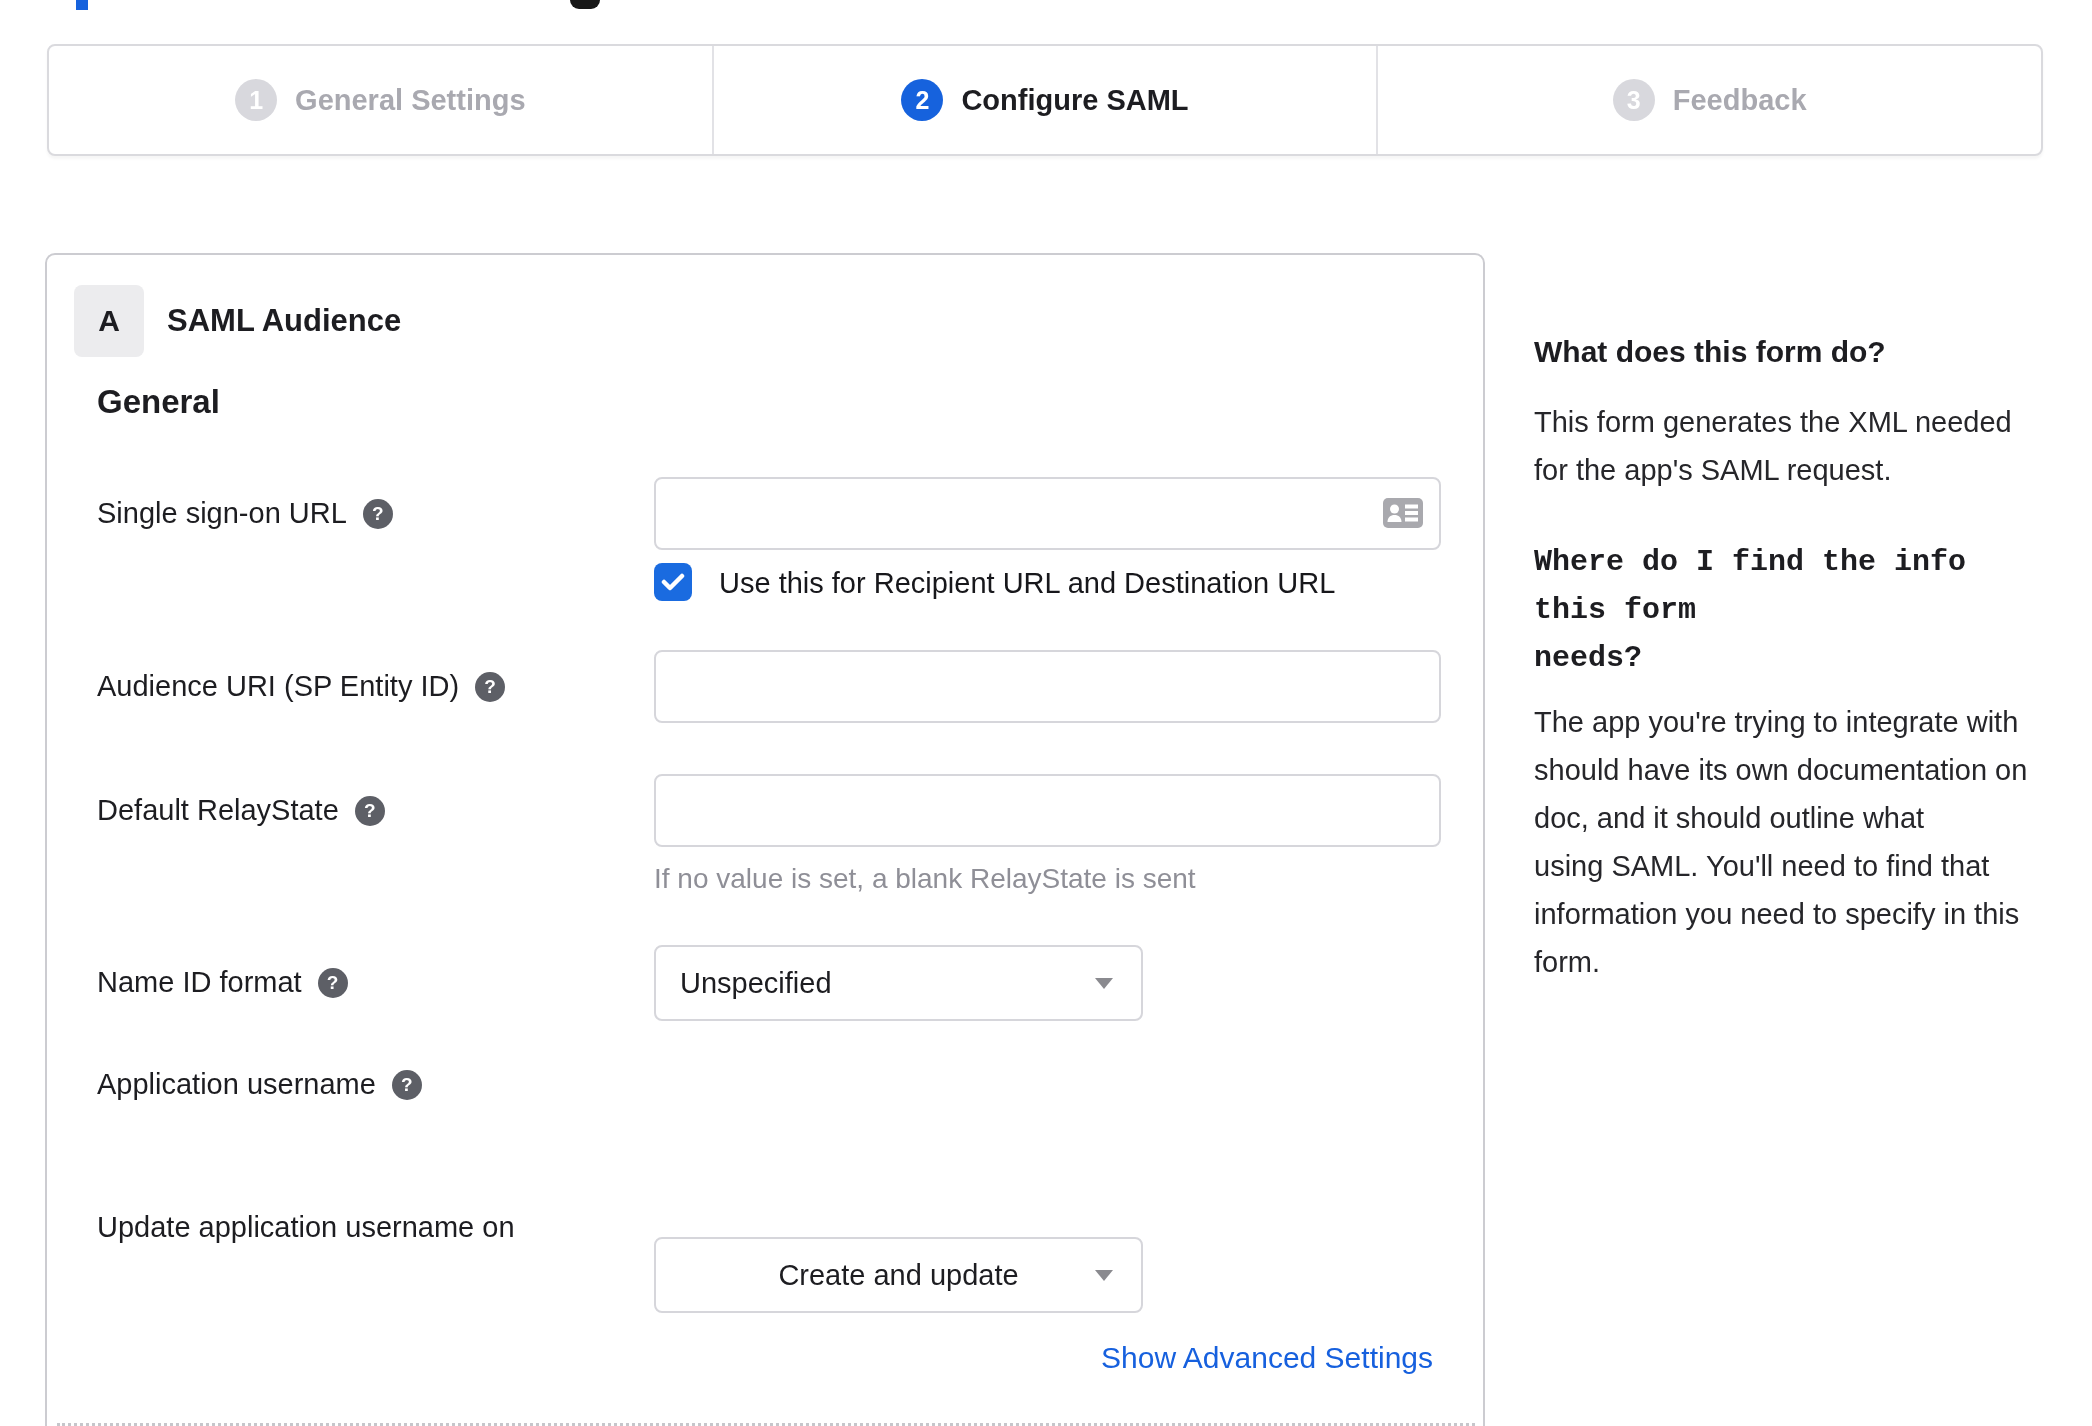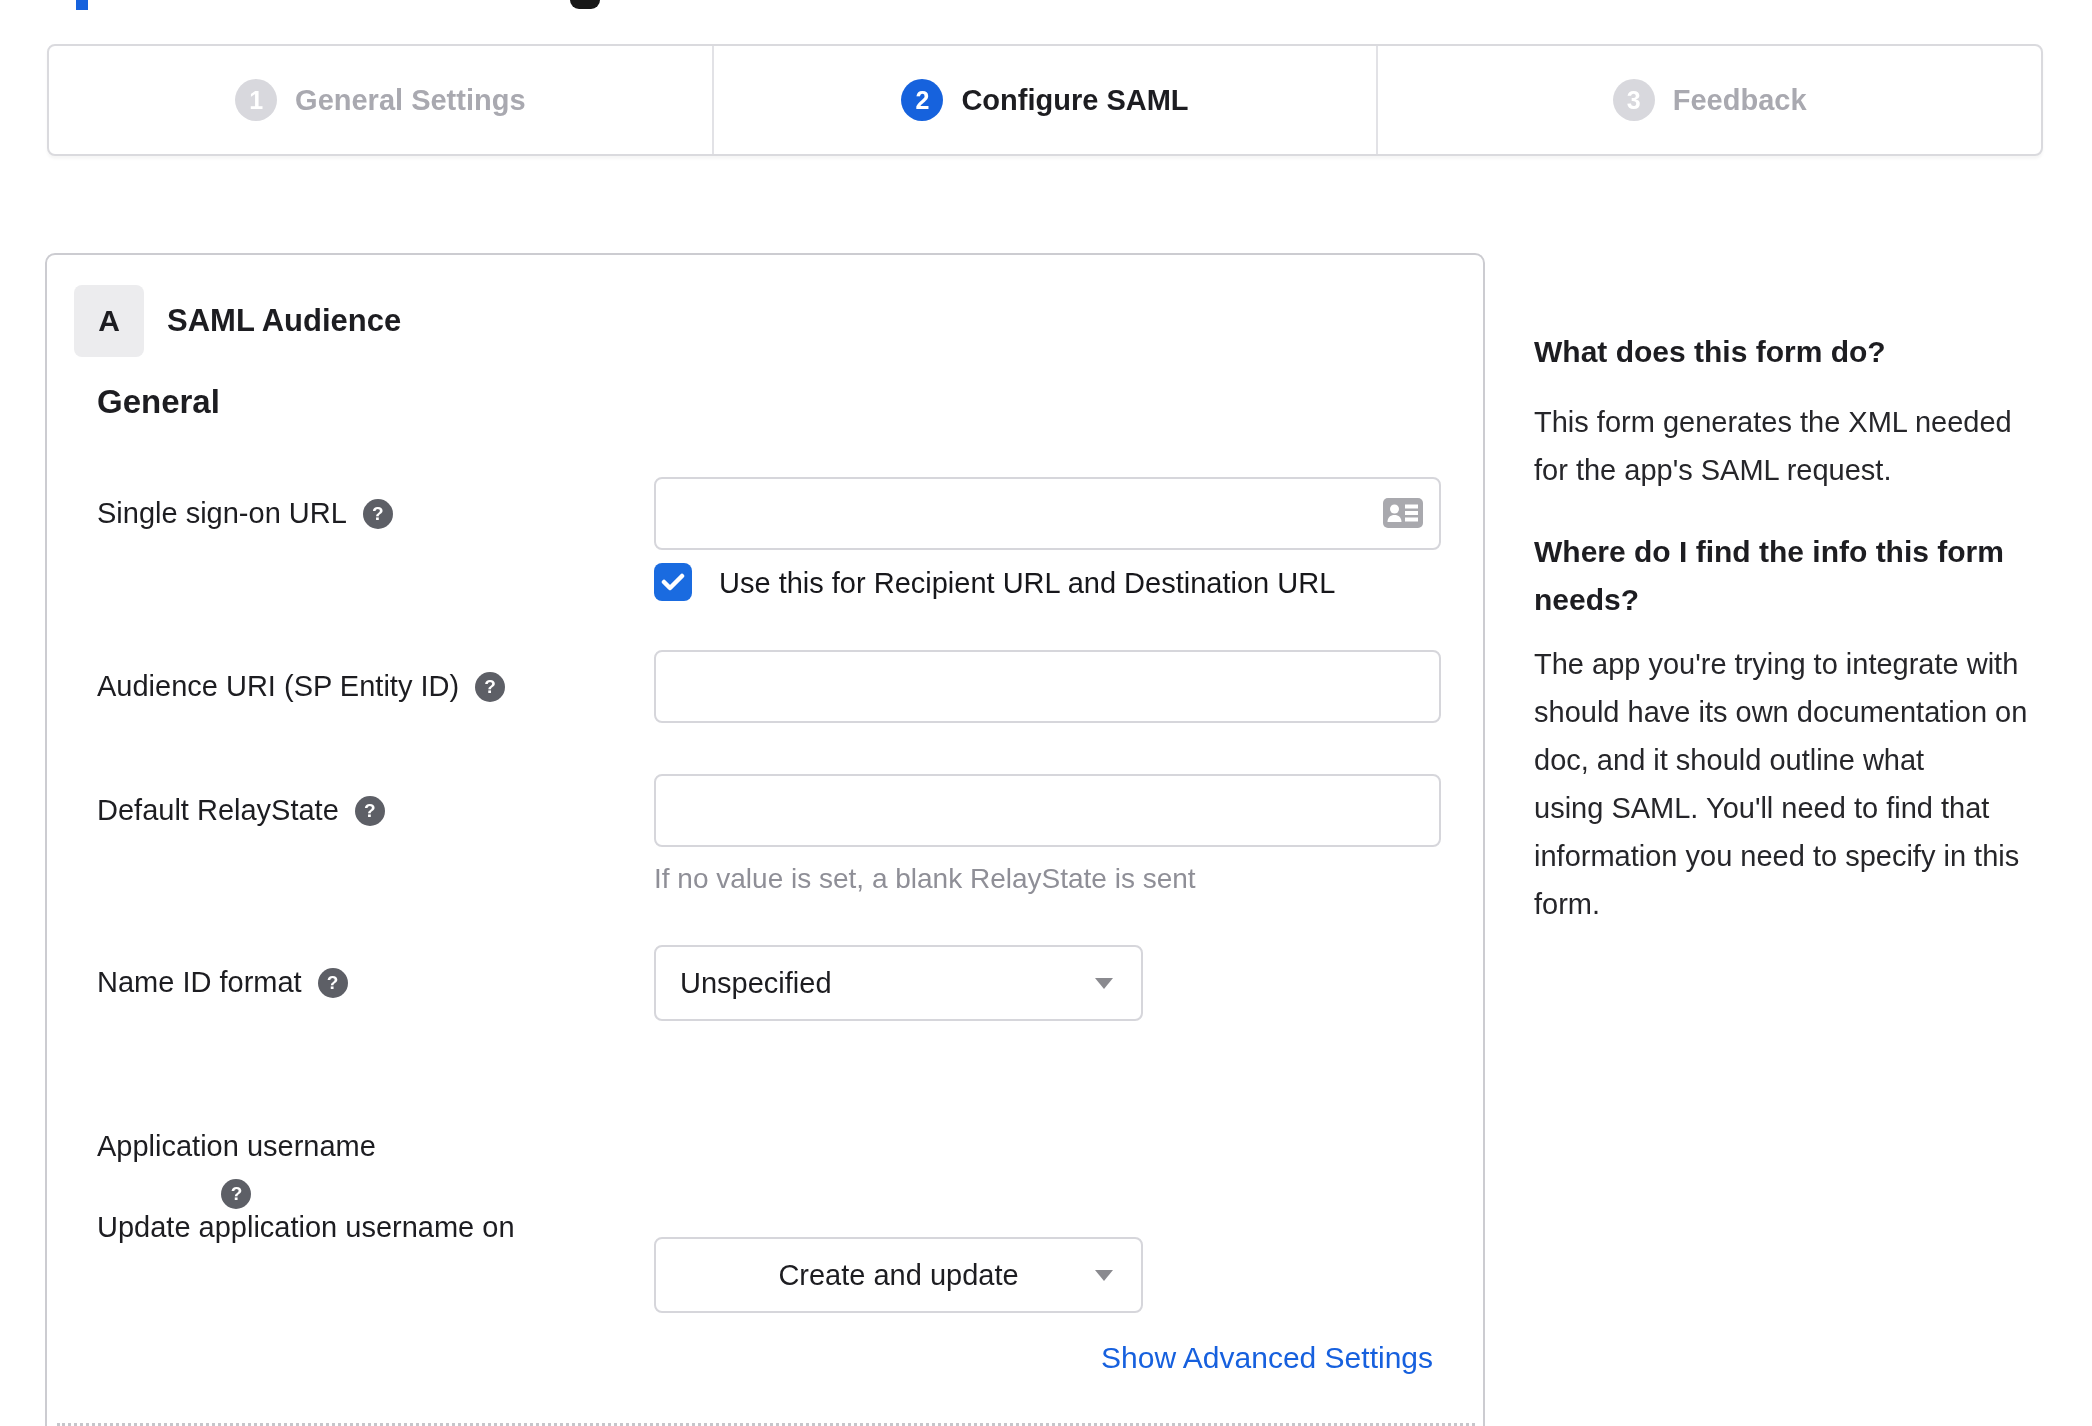--- a/index.html
+++ b/index.html
@@ -64,21 +64,21 @@
     color:#1660de; text-decoration:none; cursor:pointer; }
 
   .dashed-divider { position:absolute; left:10px; right:8px; top:1168px; height:0;
     border-top:3px dotted #c6c6cb; }
 
   
   .sidebar { position:absolute; left:1534px; top:328px; width:516px; }
   .sb-q { font-size:30px; font-weight:bold; line-height:48px; color:#1d1d21; }
   .sb-line { font-size:29px; line-height:48px; color:#26262a; }
   .sb-gap-a { margin-top:22px; }
-  .sb-gap-q { margin-top:34px; }
+  .sb-gap-q { margin-top:44px;font-family:Liberation Mono, monospace; }
   .sb-gap-a2 { margin-top:16px; }
 </style>
 </head>
 <body>
 
 <div class="frag-blue"></div>
 <div class="frag-black"></div>
 
 <div class="stepper">
   <div class="step">
@@ -137,21 +137,21 @@
 
   <div class="field-label" style="top:711px;">
     <span>Name ID format</span>
     <span class="help-icon">?</span>
   </div>
   <div class="select" style="top:690px;" role="listbox">
     <span>Unspecified</span>
     <span class="caret"></span>
   </div>
 
-  <div class="field-label" style="top:875px;flex-direction:column;">
+  <div class="field-label" style="top:813px;">
     <span>Application username</span>
     <span class="help-icon">?</span>
   </div>
 
   <div class="field-label" style="top:956px;">
     <span>Update application username on</span>
   </div>
   <div class="select" style="top:982px;justify-content:center;" role="listbox">
     <span>Create and update</span>
     <span class="caret"></span>

